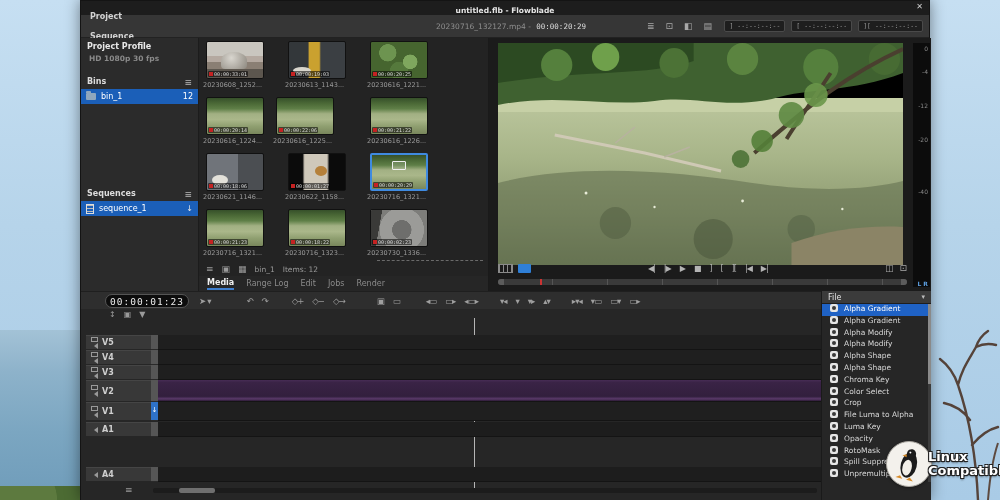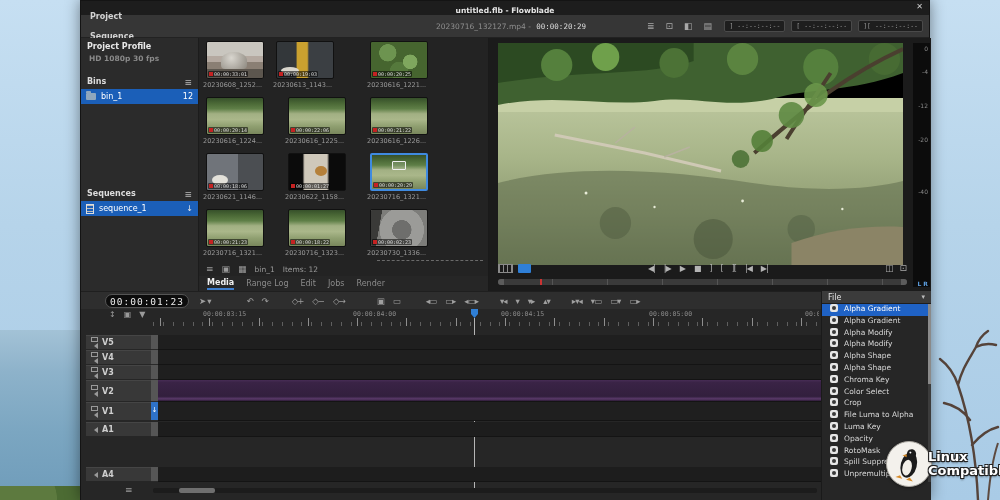--- a/index.html
+++ b/index.html
@@ -253,21 +253,21 @@
       <div class="grid">
         <div class="cell" style="left:0;top:0">
           <div class="thumb t1">
               <div class="chip">
                 <span class="r"></span>
                 <span class="t mono">00:00:33:01</span>
               </div>
             </div>
           <div class="nm">20230608_1252...</div>
         </div>
-        <div class="cell" style="left:70px;top:0">
+        <div class="cell" style="left:82px;top:0">
           <div class="thumb t2">
               <div class="chip">
                 <span class="r"></span>
                 <span class="t mono">00:00:19:03</span>
               </div>
             </div>
           <div class="nm">20230613_1143...</div>
         </div>
         <div class="cell" style="left:164px;top:0">
           <div class="thumb t3">
@@ -280,21 +280,21 @@
         </div>
         <div class="cell" style="left:0;top:56px">
           <div class="thumb riv">
               <div class="chip">
                 <span class="r"></span>
                 <span class="t mono">00:00:20:14</span>
               </div>
             </div>
           <div class="nm">20230616_1224...</div>
         </div>
-        <div class="cell" style="left:82px;top:56px">
+        <div class="cell" style="left:70px;top:56px">
           <div class="thumb riv">
               <div class="chip">
                 <span class="r"></span>
                 <span class="t mono">00:00:22:06</span>
               </div>
             </div>
           <div class="nm">20230616_1225...</div>
         </div>
         <div class="cell" style="left:164px;top:56px">
           <div class="thumb riv">
@@ -561,30 +561,20 @@
         <div class="th"></div>
       </div>
   </div>
 
   <div class="timeline">
     <div class="tl-icons">
       <span>↕</span>
       <span>▣</span>
       <span>▼</span>
     </div>
-    <div class="ruler">
-      <div class="ticks-minor"></div>
-      <div class="ticks-major"></div>
-      <span class="rl mono" style="left:50px">00:00:03:15</span>
-      <span class="rl mono" style="left:200px">00:00:04:00</span>
-      <span class="rl mono" style="left:348px">00:00:04:15</span>
-      <span class="rl mono" style="left:496px">00:00:05:00</span>
-      <span class="rl mono" style="left:652px">00:0</span>
-      <div class="ph-cap"></div>
-    </div>
     <div class="ph-line"></div>
 
     <div class="trk" style="top:26px;height:15px">
       <div style="width:5px"></div>
       <div class="thead">
           <span class="ics">
             <span class="mon-ic"></span>
             <span class="spk"></span>
           </span>
           <span class="tl">V5</span>

